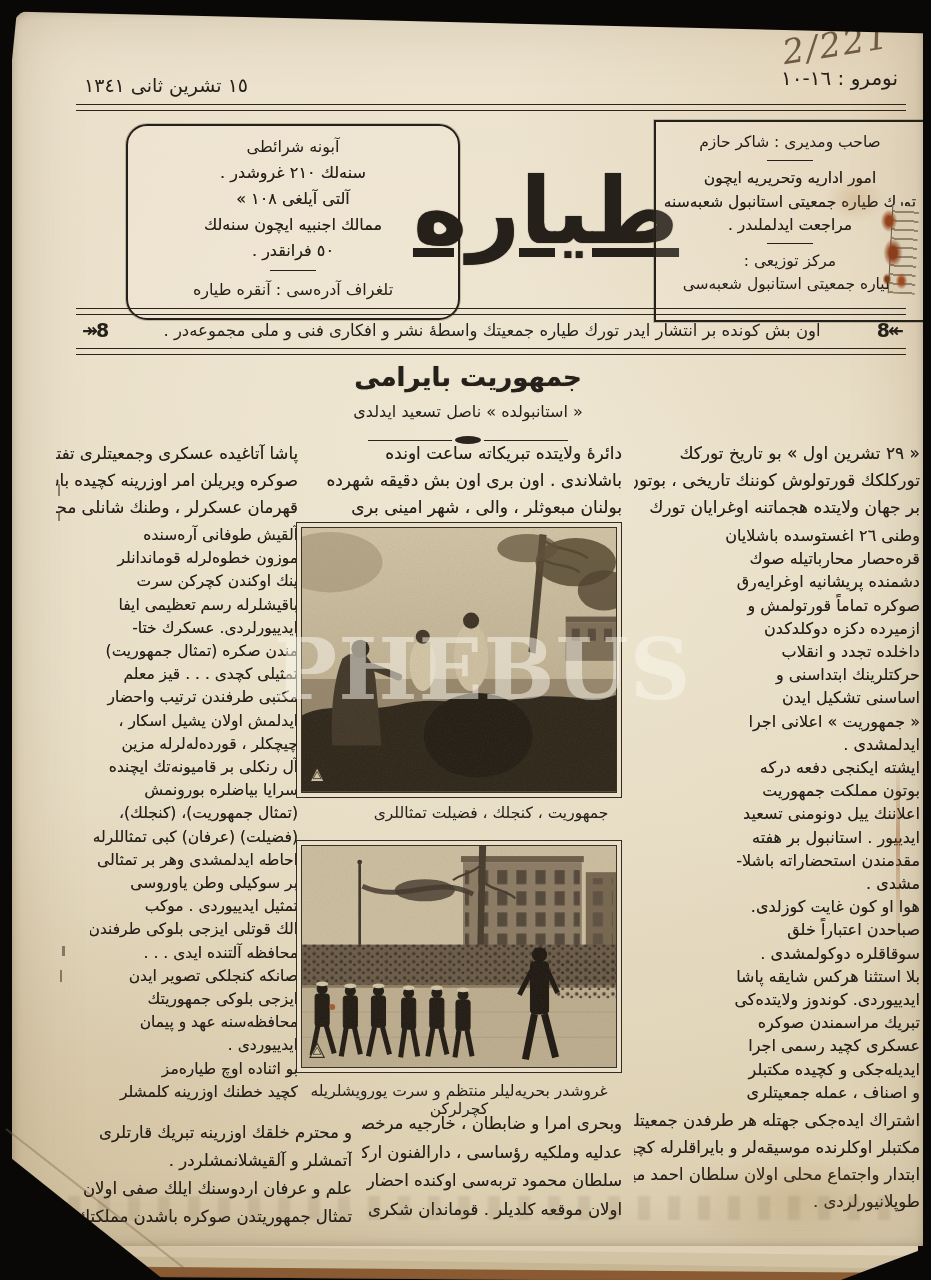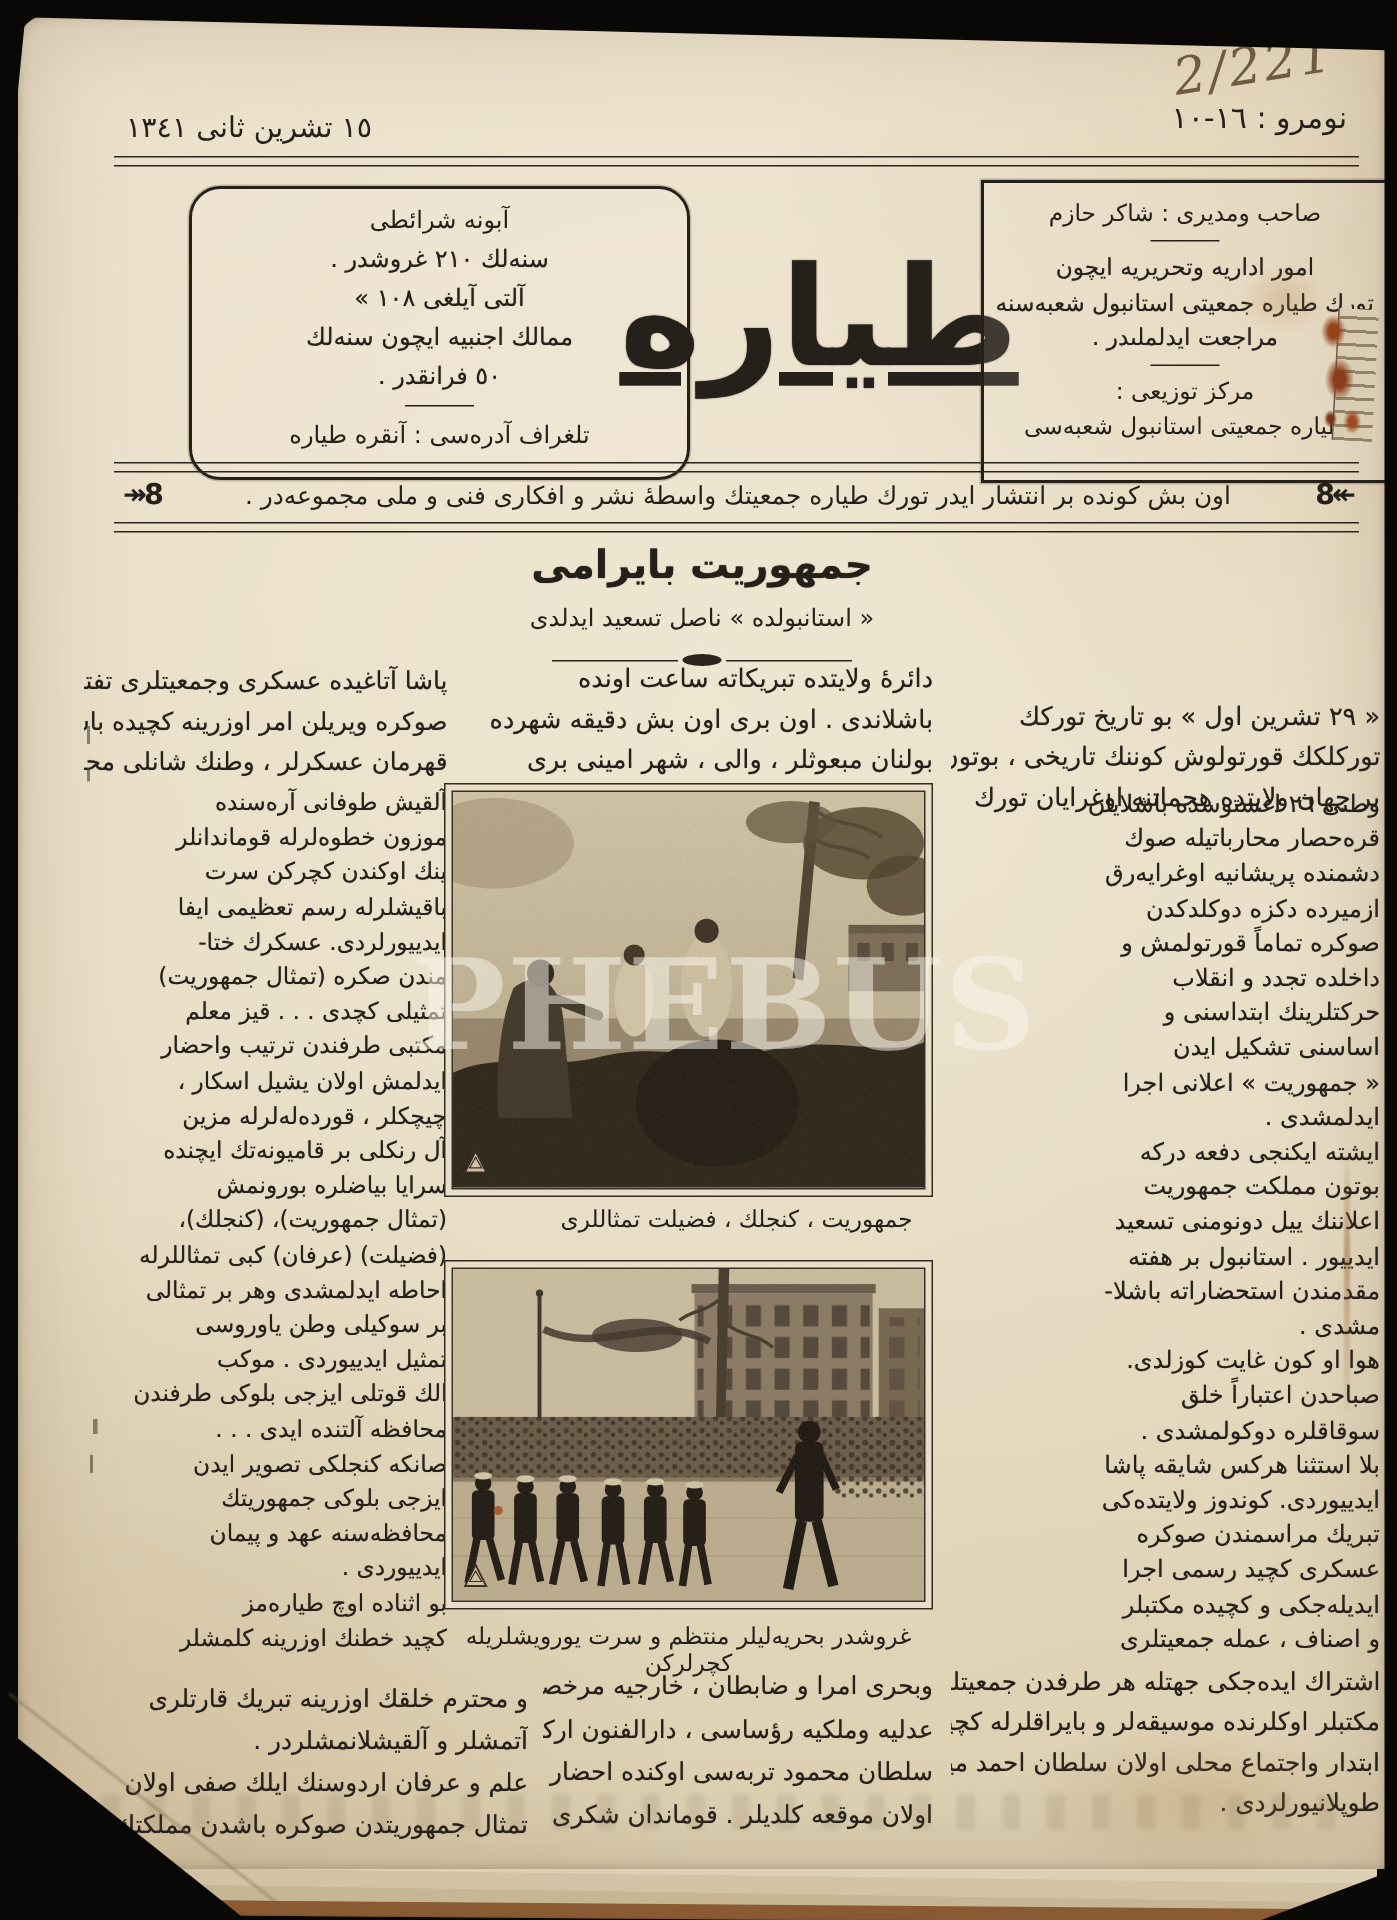--- a/index.html
+++ b/index.html
@@ -59,21 +59,21 @@
 
   
   .art-title{position:absolute;left:280px;top:352px;width:352px;text-align:center;direction:rtl;
     font-size:26px;font-weight:700;text-shadow:0 0 .7px rgba(35,26,16,.8);}
   .art-sub{position:absolute;left:280px;top:392px;width:352px;text-align:center;direction:rtl;font-size:16px;}
   .art-div{position:absolute;left:356px;top:426px;width:200px;display:flex;align-items:center;}
   .art-div .line{flex:1;border-top:1.7px solid #2a241c;}
   .art-div .gem{width:26px;height:8px;background:#2a241c;border-radius:50%;margin:0 3px;}
 
   
-  .c-right-top{left:622px;top:430px;width:286px;font-size:17px;line-height:27px;margin-top:25px;}
+  .c-right-top{left:622px;top:430px;width:286px;font-size:17px;line-height:27px;}
   .c-right-narrow{left:668px;top:514px;width:240px;font-size:16px;line-height:23.2px;}
   .c-right-wide{left:622px;top:1097px;width:286px;font-size:16.5px;line-height:27px;}
   .c-mid-top{left:286px;top:430px;width:324px;font-size:17px;line-height:27px;}
   .c-mid-bottom{left:350px;top:1100px;width:260px;font-size:16.5px;line-height:28.5px;}
   .c-left-top{left:44px;top:430px;width:242px;font-size:16.5px;line-height:27px;}
   .c-left-narrow{left:78px;top:514px;width:208px;font-size:15.5px;line-height:23.2px;}
   .c-left-wide{left:28px;top:1095px;width:312px;font-size:16.5px;line-height:28px;margin-top:14px;}
 
   
   .photo{position:absolute;left:284px;width:326px;border:1.6px solid #332b20;background:#e9dfc8;
@@ -182,22 +182,22 @@
 
     <div class="col c-right-top">
         <div class="tline">« ٢٩ تشرين اول » بو تاريخ توركك</div>
         <div class="tline">توركلكك قورتولوش كوننك تاريخى ، بوتون</div>
         <div class="tline">بر جهان ولايتده هجماتنه اوغرايان تورك</div>
       </div>
     <div class="col c-right-narrow">
         <div class="tline">وطنى ٢٦ اغستوسده باشلايان</div>
         <div class="tline">قره‌حصار محارباتيله صوك</div>
         <div class="tline">دشمنده پريشانيه اوغرايه‌رق</div>
+        <div class="tline">صوكره تماماً قورتولمش و</div>
         <div class="tline">ازميرده دكزه دوكلدكدن</div>
-        <div class="tline">صوكره تماماً قورتولمش و</div>
         <div class="tline">داخلده تجدد و انقلاب</div>
         <div class="tline">حركتلرينك ابتداسنى و</div>
         <div class="tline">اساسنى تشكيل ايدن</div>
         <div class="tline">« جمهوريت » اعلانى اجرا</div>
         <div class="tline">ايدلمشدى .</div>
         <div class="tline">ايشته ايكنجى دفعه درکه</div>
         <div class="tline">بوتون مملكت جمهوريت</div>
         <div class="tline">اعلاننك ييل دونومنى تسعيد</div>
         <div class="tline">ايدييور . استانبول بر هفته</div>
         <div class="tline">مقدمندن استحضاراته باشلا-</div>

